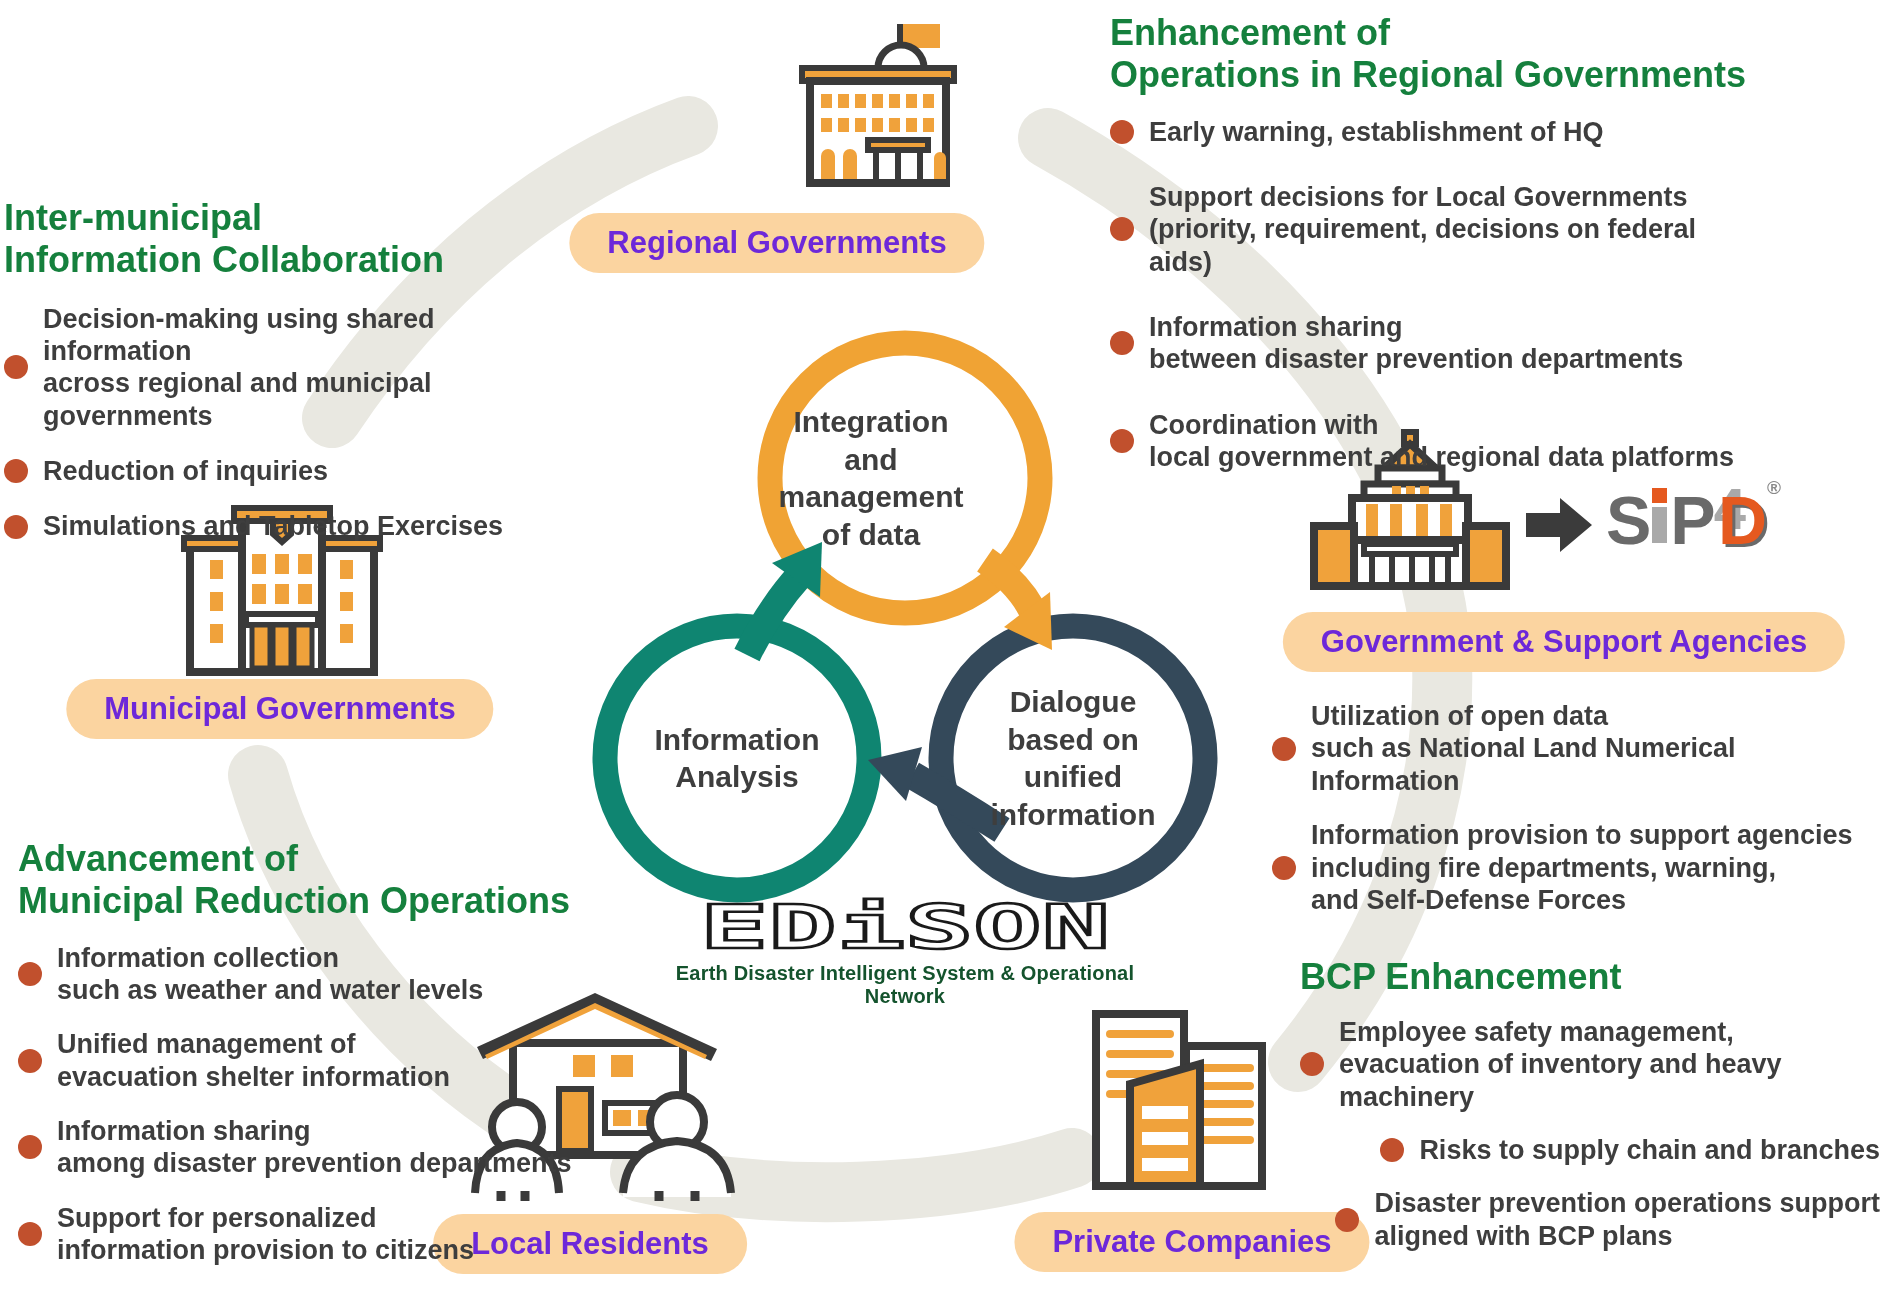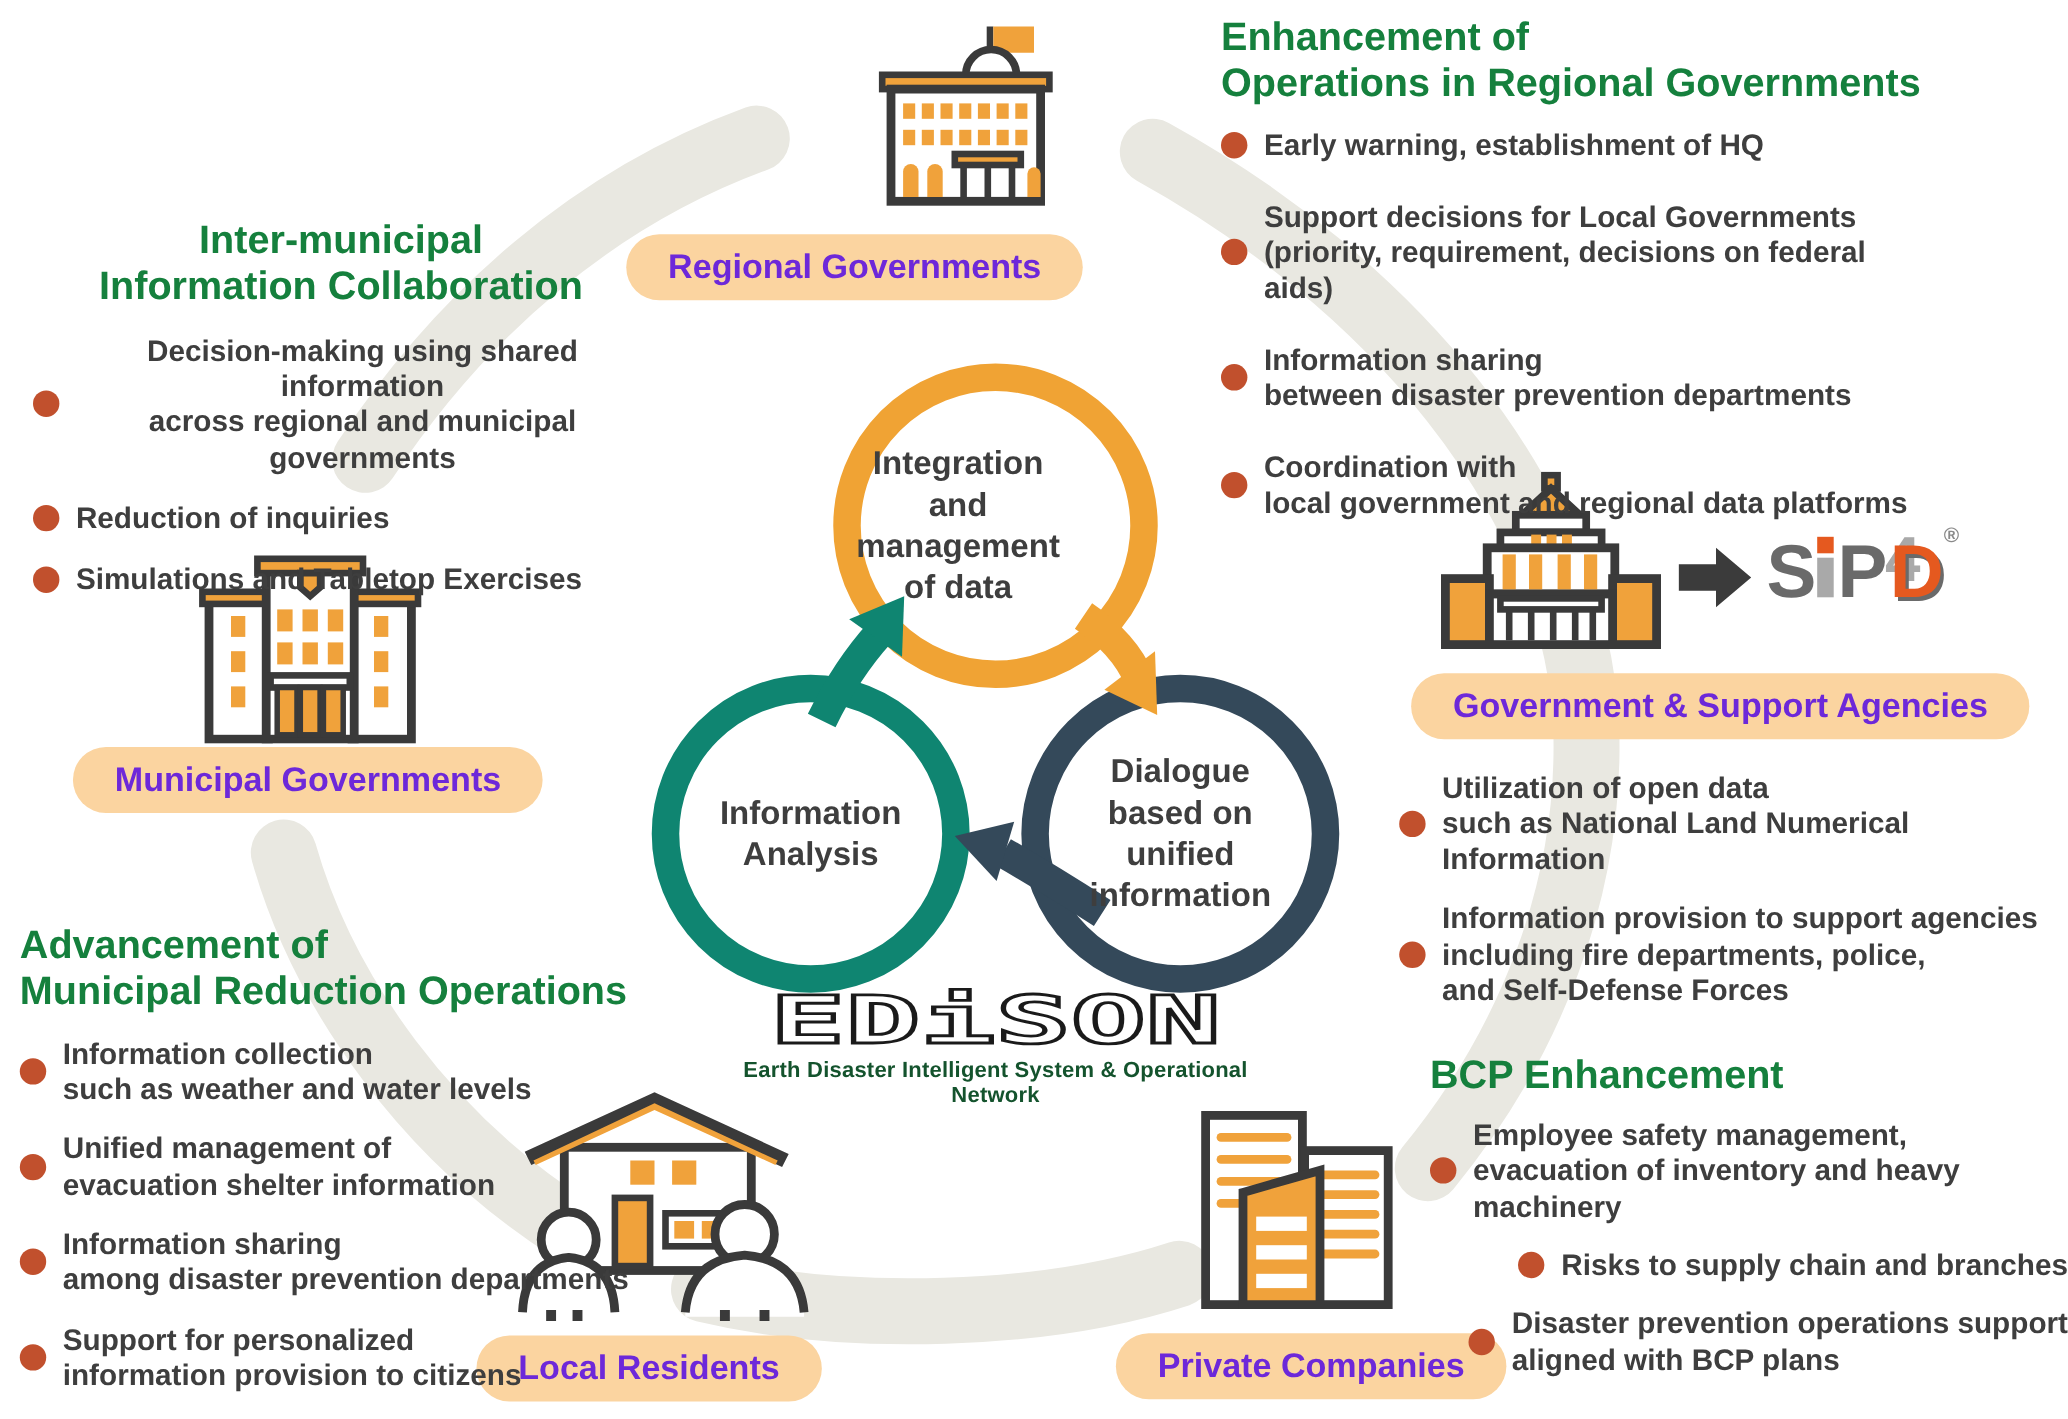--- a/index.html
+++ b/index.html
@@ -277,21 +277,21 @@
 between disaster prevention departments</span>
       </div>
     <div class="bullet">
         <span class="dot"></span>
         <span class="txt">Coordination with
 local government and regional data platforms</span>
       </div>
   </div>
 </div>
 
-<div class="abs" style="left:30px;top:197px;width:560px;text-align:center;">
+<div class="abs" style="left:4px;top:197px;width:560px;">
   <div class="sec-title">Inter-municipal
 Information Collaboration</div>
   <div class="bullets" style="gap:23px;margin-top:22px;">
     <div class="bullet">
         <span class="dot"></span>
         <span class="txt">Decision-making using shared information
 across regional and municipal governments</span>
       </div>
     <div class="bullet">
         <span class="dot"></span>
@@ -334,21 +334,21 @@
 <div class="abs" style="left:1272px;top:700px;width:600px;">
   <div class="bullets" style="gap:22px;margin-top:0;">
     <div class="bullet">
         <span class="dot"></span>
         <span class="txt">Utilization of open data
 such as National Land Numerical Information</span>
       </div>
     <div class="bullet">
         <span class="dot"></span>
         <span class="txt">Information provision to support agencies
-including fire departments, police,
+including fire departments, warning,
 and Self-Defense Forces</span>
       </div>
   </div>
 </div>
 
 <div class="abs" style="left:1300px;top:956px;width:580px;">
   <div class="sec-title">BCP Enhancement</div>
   <div class="bullets" style="gap:21px;margin-top:18px;align-items:flex-end;">
     <div class="bullet">
         <span class="dot"></span>

